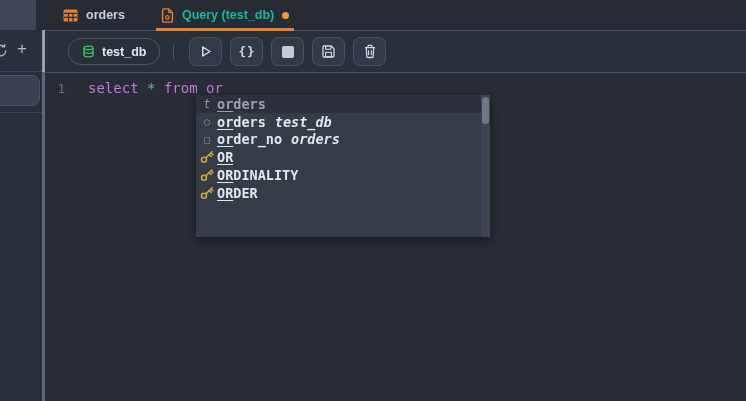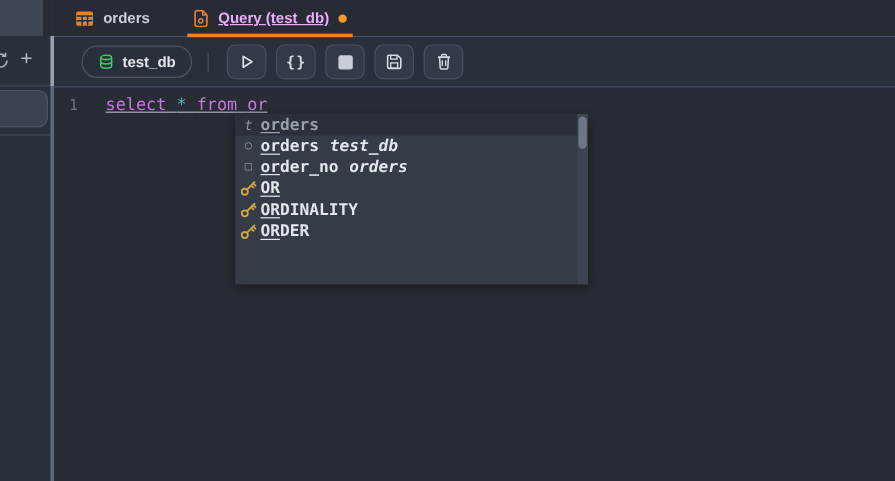--- a/index.html
+++ b/index.html
@@ -18,38 +18,38 @@
 
   
   .splitter{position:absolute;left:42px;top:30px;width:3px;height:371px;
     background:linear-gradient(to bottom,#99a1ad 0,#99a1ad 42px,#5d6776 42px,#5d6776 100%);cursor:col-resize;}
 
   
   .main{position:absolute;left:45px;top:0;right:0;height:401px;display:flex;flex-direction:column;}
   .tabbar{height:31px;background:#262b34;border-bottom:1px solid #46506b;display:flex;align-items:stretch;padding-left:13px;box-sizing:border-box;}
   .tab{display:flex;align-items:center;gap:8px;padding:0 5px;margin-right:26px;position:relative;cursor:pointer;}
   .tab-label{font-size:12.5px;font-weight:bold;color:#c9cfd8;white-space:nowrap;}
-  .tab.active .tab-label{color:#f0abfc;text-decoration:underline;}
+  .tab.active .tab-label{color:#14b8a6;}
   .tab.active::after{content:"";position:absolute;left:0;right:0;bottom:-1px;height:3px;background:#e8812c;}
   .dot{width:7px;height:7px;border-radius:50%;background:#f39b2c;}
   .tab-icon{display:flex;align-items:center;}
 
   .toolbar{height:42px;background:#2a303b;border-bottom:1px solid #46506b;display:flex;align-items:center;padding-left:23px;box-sizing:border-box;gap:8px;}
   .conn-pill{display:flex;align-items:center;gap:7px;height:25px;padding:0 13px;border:1px solid #4c5566;border-radius:13px;cursor:pointer;}
   .conn-label{font-size:12.5px;font-weight:bold;color:#e2e6ec;}
   .tsep{width:1px;height:16px;background:#4a5262;margin:0 7px 0 5px;}
   .tbtn{width:33px;height:29px;box-sizing:border-box;border:1px solid #475063;border-radius:7px;background:#333a47;
     display:flex;align-items:center;justify-content:center;cursor:pointer;padding:0;}
   .braces-glyph{color:#d3d8e0;font-size:12.5px;font-weight:bold;letter-spacing:1px;font-family:"DejaVu Sans Mono",monospace;}
   .stop-square{width:12px;height:12px;background:#c7ccd6;border-radius:2px;}
 
   .editor{flex:1;background:#282c34;font-family:"DejaVu Sans Mono",monospace;position:relative;cursor:text;}
   .code-line{display:flex;padding-top:7px;padding-left:5px;align-items:baseline;}
   .gutter{width:15px;text-align:right;color:#6b7380;font-size:12.5px;flex-shrink:0;}
-  .code{margin-left:23px;font-size:14px;color:#abb2bf;white-space:pre;text-decoration:underline;}
+  .code{margin-left:23px;font-size:14px;color:#abb2bf;white-space:pre;}
   .tk-keyword{color:#c678dd;}
   .tk-operator{color:#56b6c2;}
   .tk-plain{color:#abb2bf;}
 
   
   .autocomplete{position:absolute;left:196px;top:95px;width:294px;height:142px;background:#353b47;
     box-shadow:0 3px 9px rgba(0,0,0,.45);overflow:hidden;}
   .ac-row{height:17.8px;display:flex;align-items:center;padding-left:3px;box-sizing:border-box;cursor:pointer;
     font-family:"DejaVu Sans Mono",monospace;font-size:13.5px;font-weight:bold;color:#e3e7ed;}
   .ac-row.selected{background:#2b303a;}

